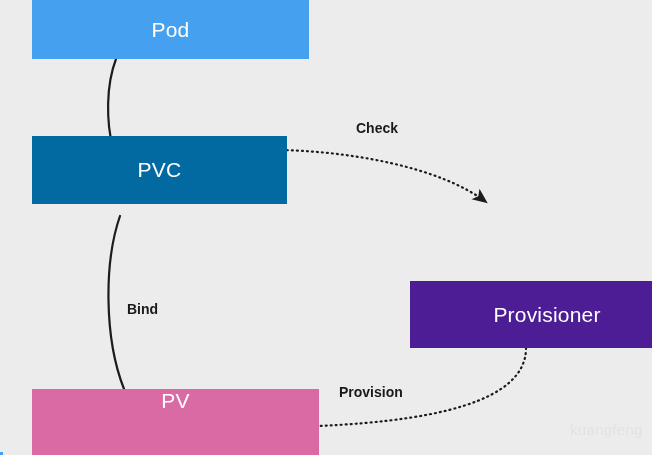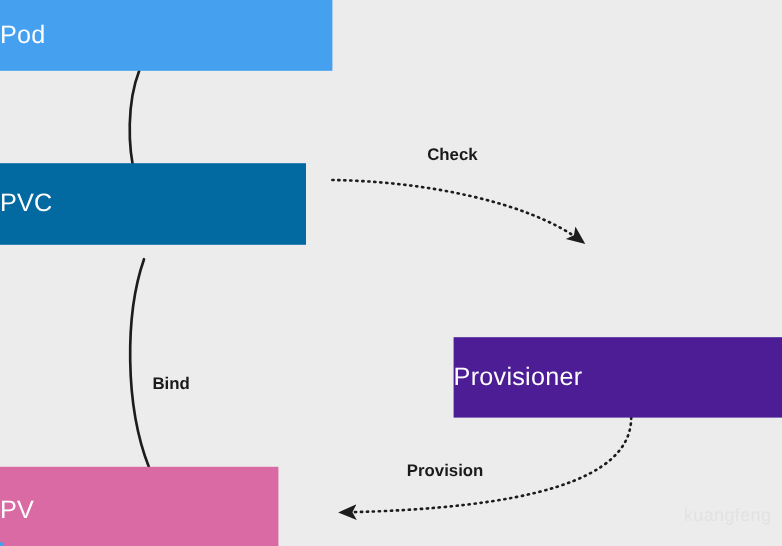--- a/index.html
+++ b/index.html
@@ -12,60 +12,61 @@
     width: 652px;
     height: 455px;
     background: #ececec;
     overflow: hidden;
     font-family: "Liberation Sans", sans-serif;
   }
   .node {
     position: absolute;
     display: flex;
     align-items: center;
+    justify-content: center;
     color: #ffffff;
     font-size: 21px;
     font-weight: 400;
     letter-spacing: 0.2px;
     box-sizing: border-box;
     user-select: none;
+    margin-left: 32px;
   }
   .node-pod {
     left: 0px; top: 0px; width: 277px; height: 59px;
     background: #45a0ef;
     align-items: center;
   }
   .node-pvc {
     left: 0px; top: 136px; width: 255px; height: 68px;
     background: #0369a1;
   }
   .node-pv {
-    left: 0px; top: 389px; width: 232px; height: 66px;
+    left: 0px; top: 389px; width: 287px; height: 66px;
     background: #d96aa4;
     align-items: flex-start;
-    padding-top: 25px;
   }
   .node-storageclass {
     left: 378px; top: 207px; width: 274px; height: 68px;
     background: #ecb74d;
   }
   .node-provisioner {
     left: 378px; top: 281px; width: 274px; height: 67px;
     background: #4c1d95;
   }
   .edge-label {
     position: absolute;
     color: #1a1a1a;
     font-size: 14px;
     font-weight: bold;
     white-space: nowrap;
     user-select: none;
   }
   .lbl-check { left: 356px; top: 120px; }
-  .lbl-bind  { left: 127px; top: 311px; }
+  .lbl-bind  { left: 127px; top: 301px; }
   .lbl-provision { left: 339px; top: 384px; }
   #wires {
     position: absolute;
     left: 0; top: 0;
     width: 652px; height: 455px;
     pointer-events: none;
   }
   .watermark {
     position: absolute;
     left: 570px;

